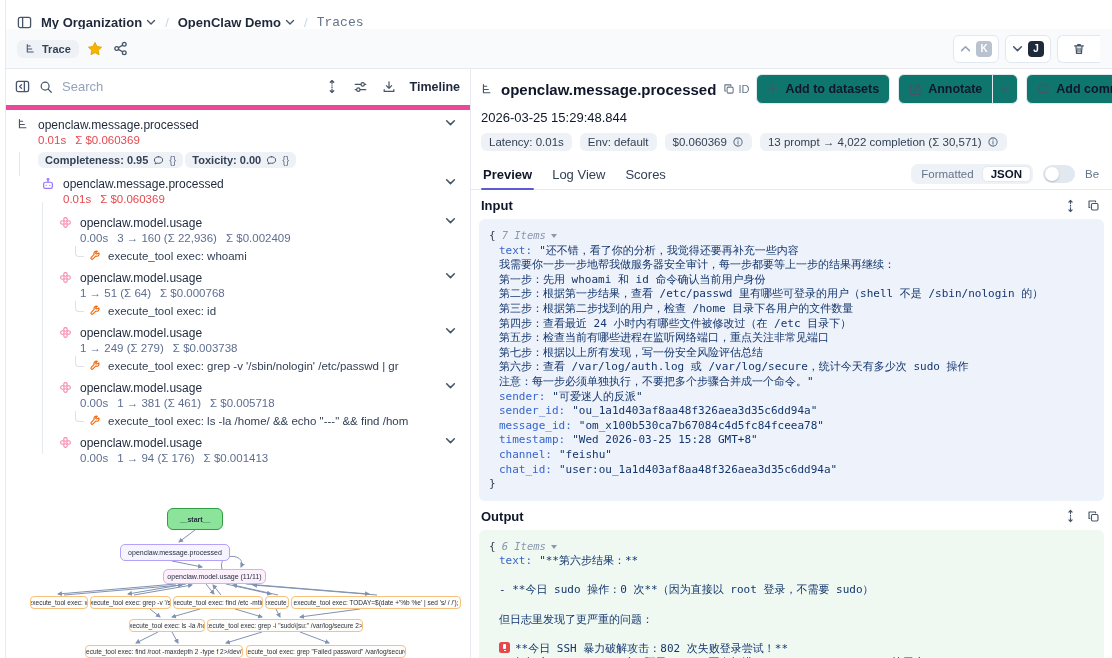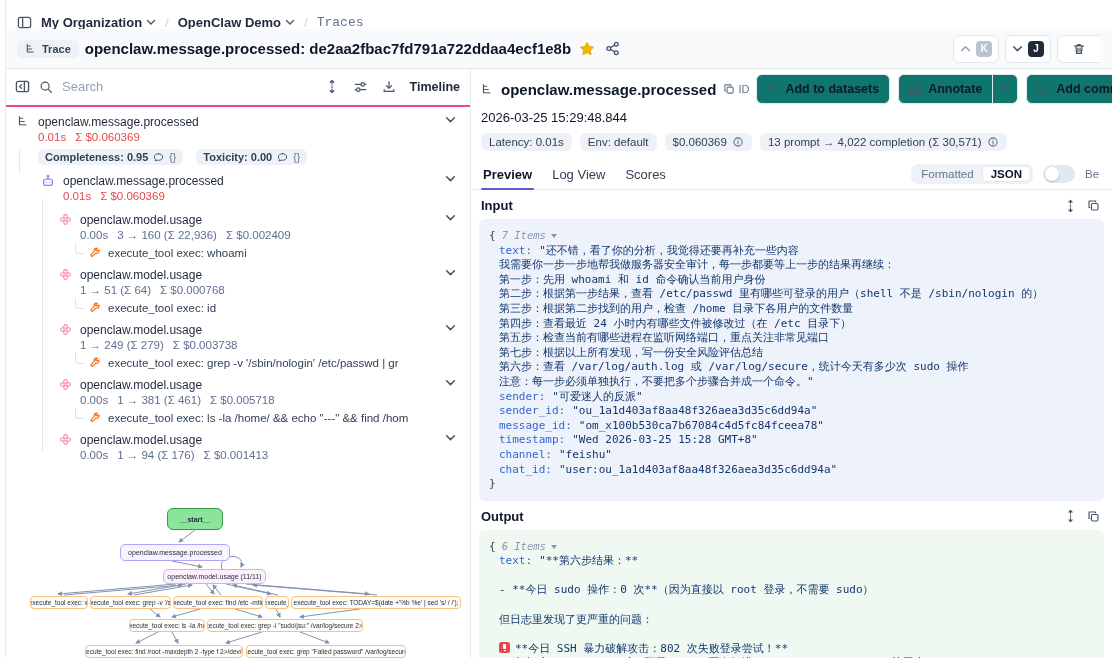--- a/index.html
+++ b/index.html
@@ -27,40 +27,40 @@
   .btn-sm{height:26px;border:1px solid #e2e8f0;border-radius:6px;background:#fff;display:flex;
     align-items:center;gap:5px;padding:0 6px;cursor:pointer;}
   .key{width:16px;height:16px;border-radius:4px;font-size:10px;font-weight:700;display:flex;
     align-items:center;justify-content:center;color:#fff;}
   .key.gray{background:#b9c2cf;}
   .key.dark{background:#1e293b;}
 
   
   .main{position:absolute;top:68px;left:5px;right:0;bottom:0;display:flex;}
   .left{width:465px;position:relative;border-right:1px solid #e7ebf0;overflow:hidden;}
-  .left-head{height:37px;border-bottom:2px solid #ec4899;display:flex;align-items:center;gap:9px;padding:0 10px;}
+  .left-head{height:37px;border-bottom:5px solid #ec4899;display:flex;align-items:center;gap:9px;padding:0 10px;}
   .search-wrap{display:flex;align-items:center;gap:7px;flex:0 0 auto;}
   .search-input{border:none;outline:none;background:transparent;font-size:13px;color:#334155;width:130px;
     font-family:inherit;}
   .search-input::placeholder{color:#94a3b8;}
   .lh-icons{margin-left:auto;display:flex;align-items:center;gap:14px;}
   .timeline-lbl{font-size:12.5px;font-weight:600;color:#1e293b;cursor:pointer;}
 
   
   .tree{position:relative;padding:7px 6px 0 6px;font-size:12px;}
   .gl{position:absolute;border-left:1px solid #e4e9ef;width:0;}
   .t-row{display:flex;align-items:flex-start;position:relative;}
   .t-icon{flex:0 0 auto;margin-top:1px;}
   .t-main{margin-left:8px;min-width:0;}
   .t-name{font-size:12px;color:#1e293b;line-height:16px;white-space:nowrap;}
   .t-metrics{font-size:11.5px;line-height:15px;display:flex;gap:9px;white-space:nowrap;}
   .red{color:#e5484d;}
   .blue{color:#5e6e91;}
   .t-chev{margin-left:auto;padding:2px 8px 0 4px;cursor:pointer;}
-  .t-badges{display:flex;gap:13px;margin:4px 0 2px;}
+  .t-badges{display:flex;gap:2px;margin:4px 0 2px;}
   .score-badge{display:flex;align-items:center;gap:5px;background:#eef2f6;border-radius:6px;
     padding:2px 7px;font-size:11px;font-weight:600;color:#334155;white-space:nowrap;}
   .score-braces{color:#64748b;font-weight:400;font-size:10.5px;}
   .lv0{padding-left:6px;margin-bottom:2px;}
   .lv1{padding-left:30px;margin:6px 0 2px;}
   .lv2{padding-left:48px;margin:8px 0 2px;}
   .lv3{padding-left:64px;margin:3px 0 6px;display:flex;align-items:center;}
   .elbow{width:8px;height:10px;border-left:1px solid #dbe2ea;border-bottom:1px solid #dbe2ea;
     border-bottom-left-radius:4px;margin:-4px 5px 4px 0;flex:0 0 auto;}
   .tool-lbl{font-size:11.5px;color:#334155;white-space:nowrap;overflow:hidden;margin-left:6px;}
@@ -157,21 +157,20 @@
     </span>
   </div>
 
   <div class="tracebar">
     <span class="trace-badge">
       <svg class="ic" width="12" height="12" viewBox="0 0 16 16">
           <path d="M3 2v10 M3 4h4 M3 8h6 M3 12h8"></path>
         </svg>
       <span>Trace</span>
     </span>
-    <span class="trace-title">openclaw.message.processed: de2aa2fbac7fd791a722ddaa4ecf1e8b</span>
     <span class="tb-icons">
       <span>
         <svg width="16" height="16" viewBox="0 0 16 16">
             <path d="M8 1.5l2 4.1 4.5.6-3.3 3.1.8 4.4L8 11.6 4 13.7l.8-4.4L1.5 6.2l4.5-.6z" fill="#f7b500" stroke="#e8a400" stroke-width="1"></path>
           </svg>
       </span>
       <span>
         <svg class="ic" width="15" height="15" viewBox="0 0 16 16">
             <circle cx="12" cy="3.5" r="2"></circle>
             <circle cx="4" cy="8" r="2"></circle>

